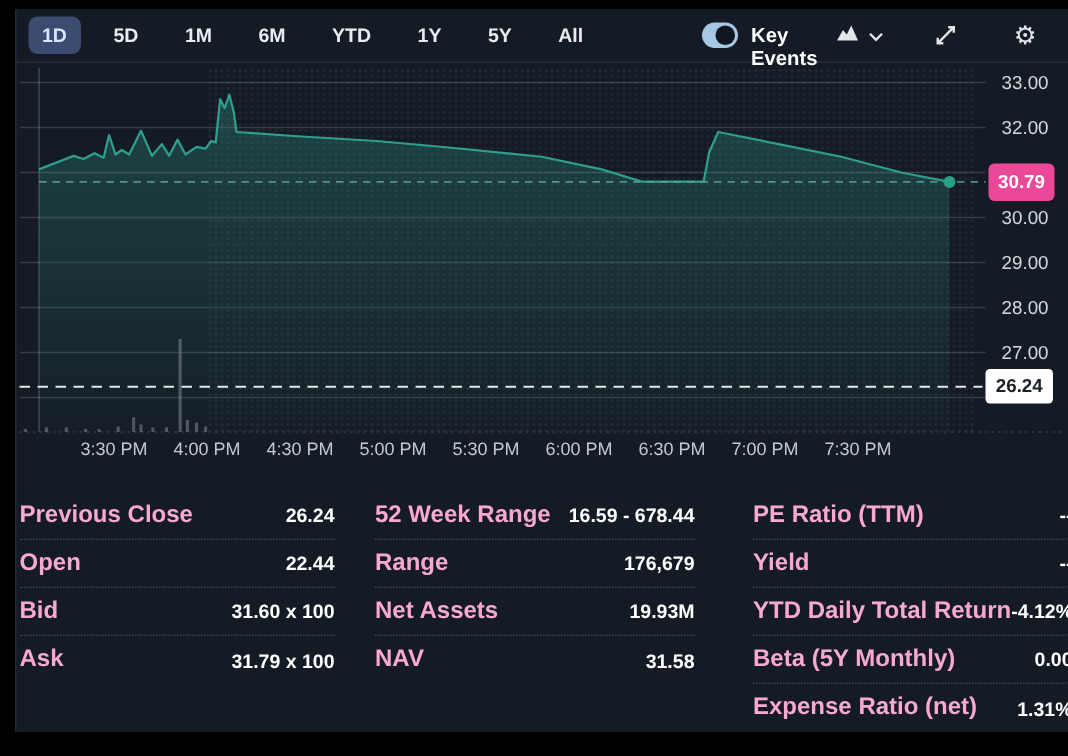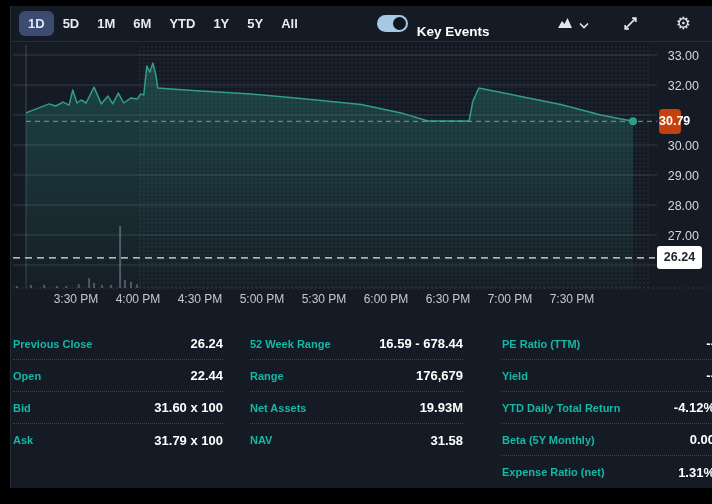--- a/index.html
+++ b/index.html
@@ -5,21 +5,21 @@
   * { margin:0; padding:0; box-sizing:border-box; }
   html,body { width:712px; height:504px; background:#000; overflow:hidden;
               font-family:"Liberation Sans", sans-serif; }
   #panel { position:absolute; left:10px; top:6px; width:702px; height:482px;
            background:#151b24; border-left:1px solid rgba(255,255,255,0.07); }
 
   
   #toolbar { position:absolute; left:0; top:0; width:702px; height:36px;
              display:flex; align-items:center; padding-left:8px;
              border-bottom:1px solid rgba(255,255,255,0.08); }
-  #ranges { display:flex; align-items:flex-end; }
+  #ranges { display:flex; align-items:flex-end; gap:13px; }
   .range-btn { border:none; background:transparent; color:#e8ebf0; font-weight:700;
                font-size:13px; padding:5px 9px; border-radius:6px; cursor:pointer;
                font-family:"Liberation Sans", sans-serif; }
   .range-btn.selected { background:#3b4c70; color:#d9e6fb; }
   #keyevents { display:flex; align-items:center; gap:9px; margin-left:70px; }
   #ke-toggle { position:relative; width:31px; height:17px; border-radius:9px;
                background:#a6c8e4; cursor:pointer; }
   #ke-knob { position:absolute; right:2px; top:2px; width:13px; height:13px;
              border-radius:50%; background:#10161f; }
   #ke-label { color:#ffffff; font-weight:700; font-size:13.5px;margin-top:15px; }
@@ -27,37 +27,37 @@
   .tool-icon { display:flex; align-items:center; cursor:pointer; color:#e2e6ea; }
   #charttype { gap:6px; }
   #expand-wrap { margin-left:34px; }
   #gear-wrap { margin-left:38px; font-size:17px; line-height:1; }
 
   
   #chart { position:absolute; left:0; top:36px; width:702px; height:272px; }
   #chart svg { position:absolute; left:0; top:0; }
   .badge { position:absolute; text-align:center; font-weight:700; font-size:12.5px;
            border-radius:4px; }
-  #cur-badge { left:648px; top:67px; width:22px; height:25px; line-height:25px;
-               background:#c2410c; color:#fff; }
+  #cur-badge { left:648px; top:67px; width:44px; height:25px; line-height:25px;
+               background:#ec4899; color:#fff; }
   #prev-badge { left:646px; top:204px; width:45px; height:23px; line-height:23px;
                 background:#ffffff; color:#1b2129; border-radius:3px; }
 
   
   #stats { position:absolute; left:0; top:322px; width:702px; height:160px;
            overflow:hidden; }
   .stat-col { position:absolute; top:0; height:160px; }
   #col-0 { left:2px;  width:210px; }
   #col-1 { left:239px; width:213px; }
   #col-2 { left:491px; width:213px; }
   .stat-row { height:32px; display:flex; align-items:center;
               justify-content:space-between;
               border-bottom:1px dotted rgba(148,163,184,0.32); }
   .stat-row:last-child { border-bottom:none; }
-  .stat-label { color:#14b8a6; font-weight:700; font-size:11px; white-space:nowrap; }
+  .stat-label { color:#f9a8d4; font-weight:700; font-size:16px; white-space:nowrap; }
   .stat-value { color:#ffffff; font-weight:700; font-size:13px; white-space:nowrap; }
 </style>
 </head>
 <body>
 
 <div id="panel">
 
   <div id="toolbar">
     <div id="ranges">
         <button class="range-btn selected">1D</button>

